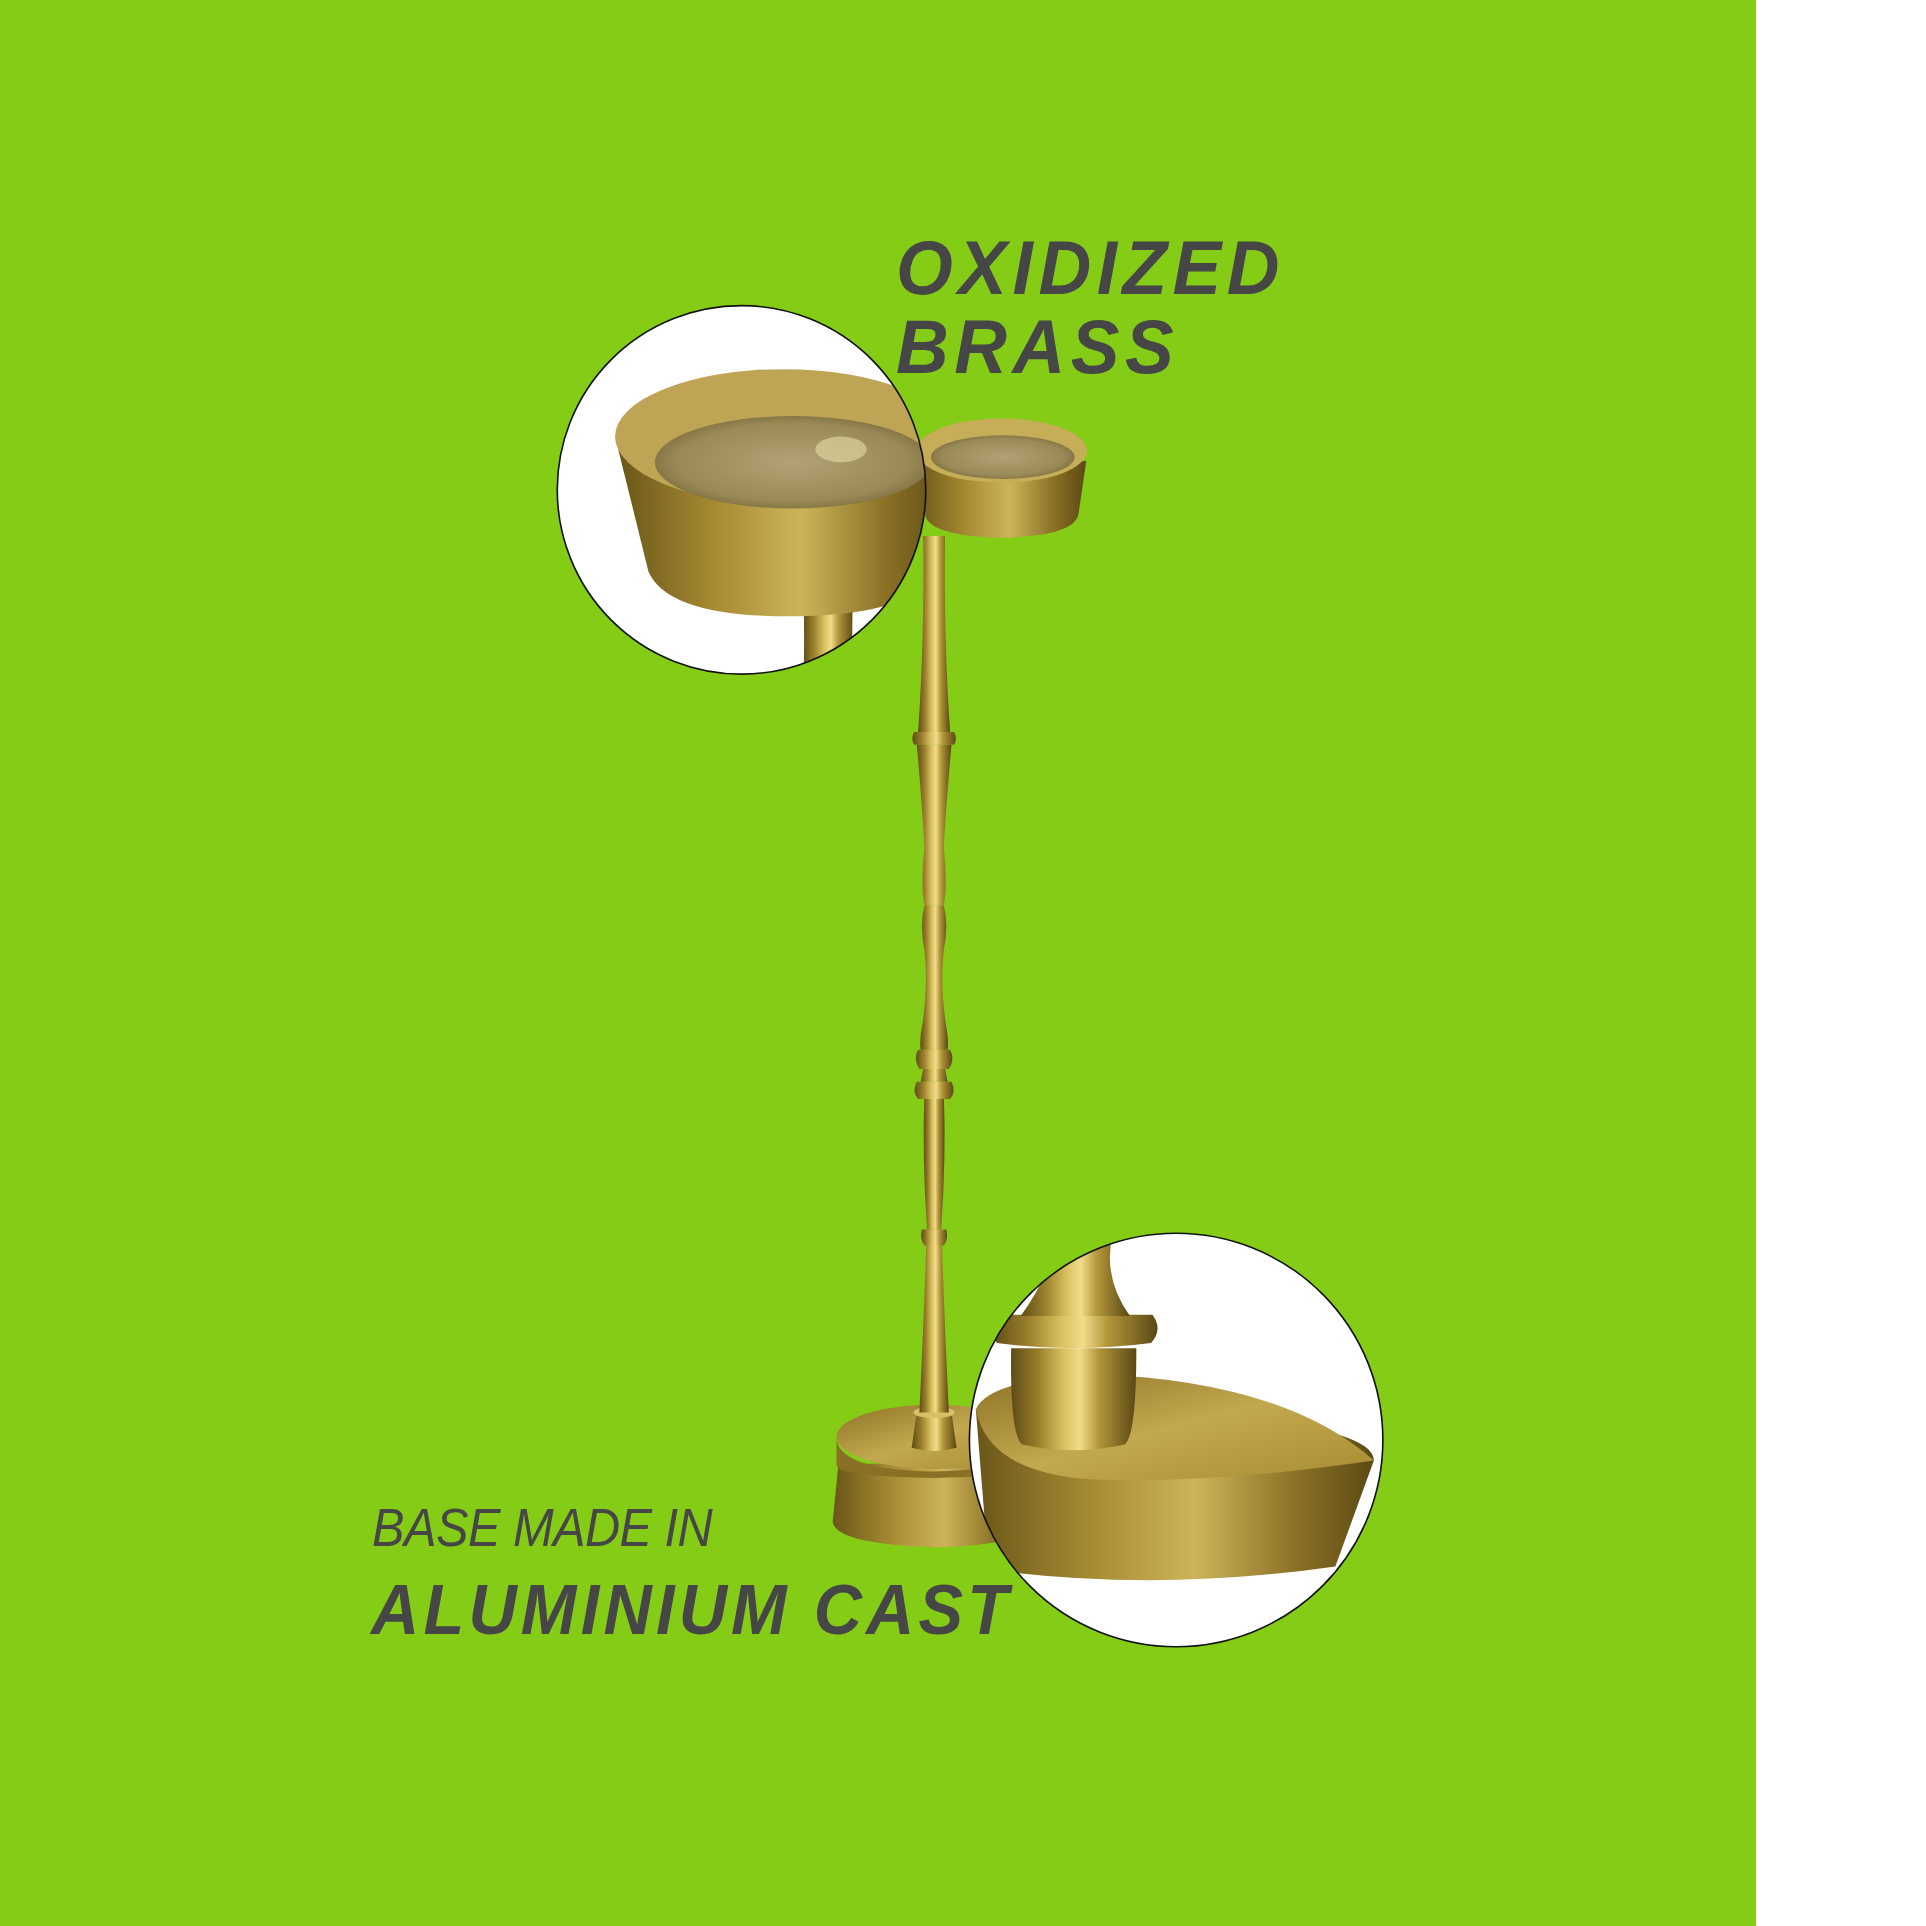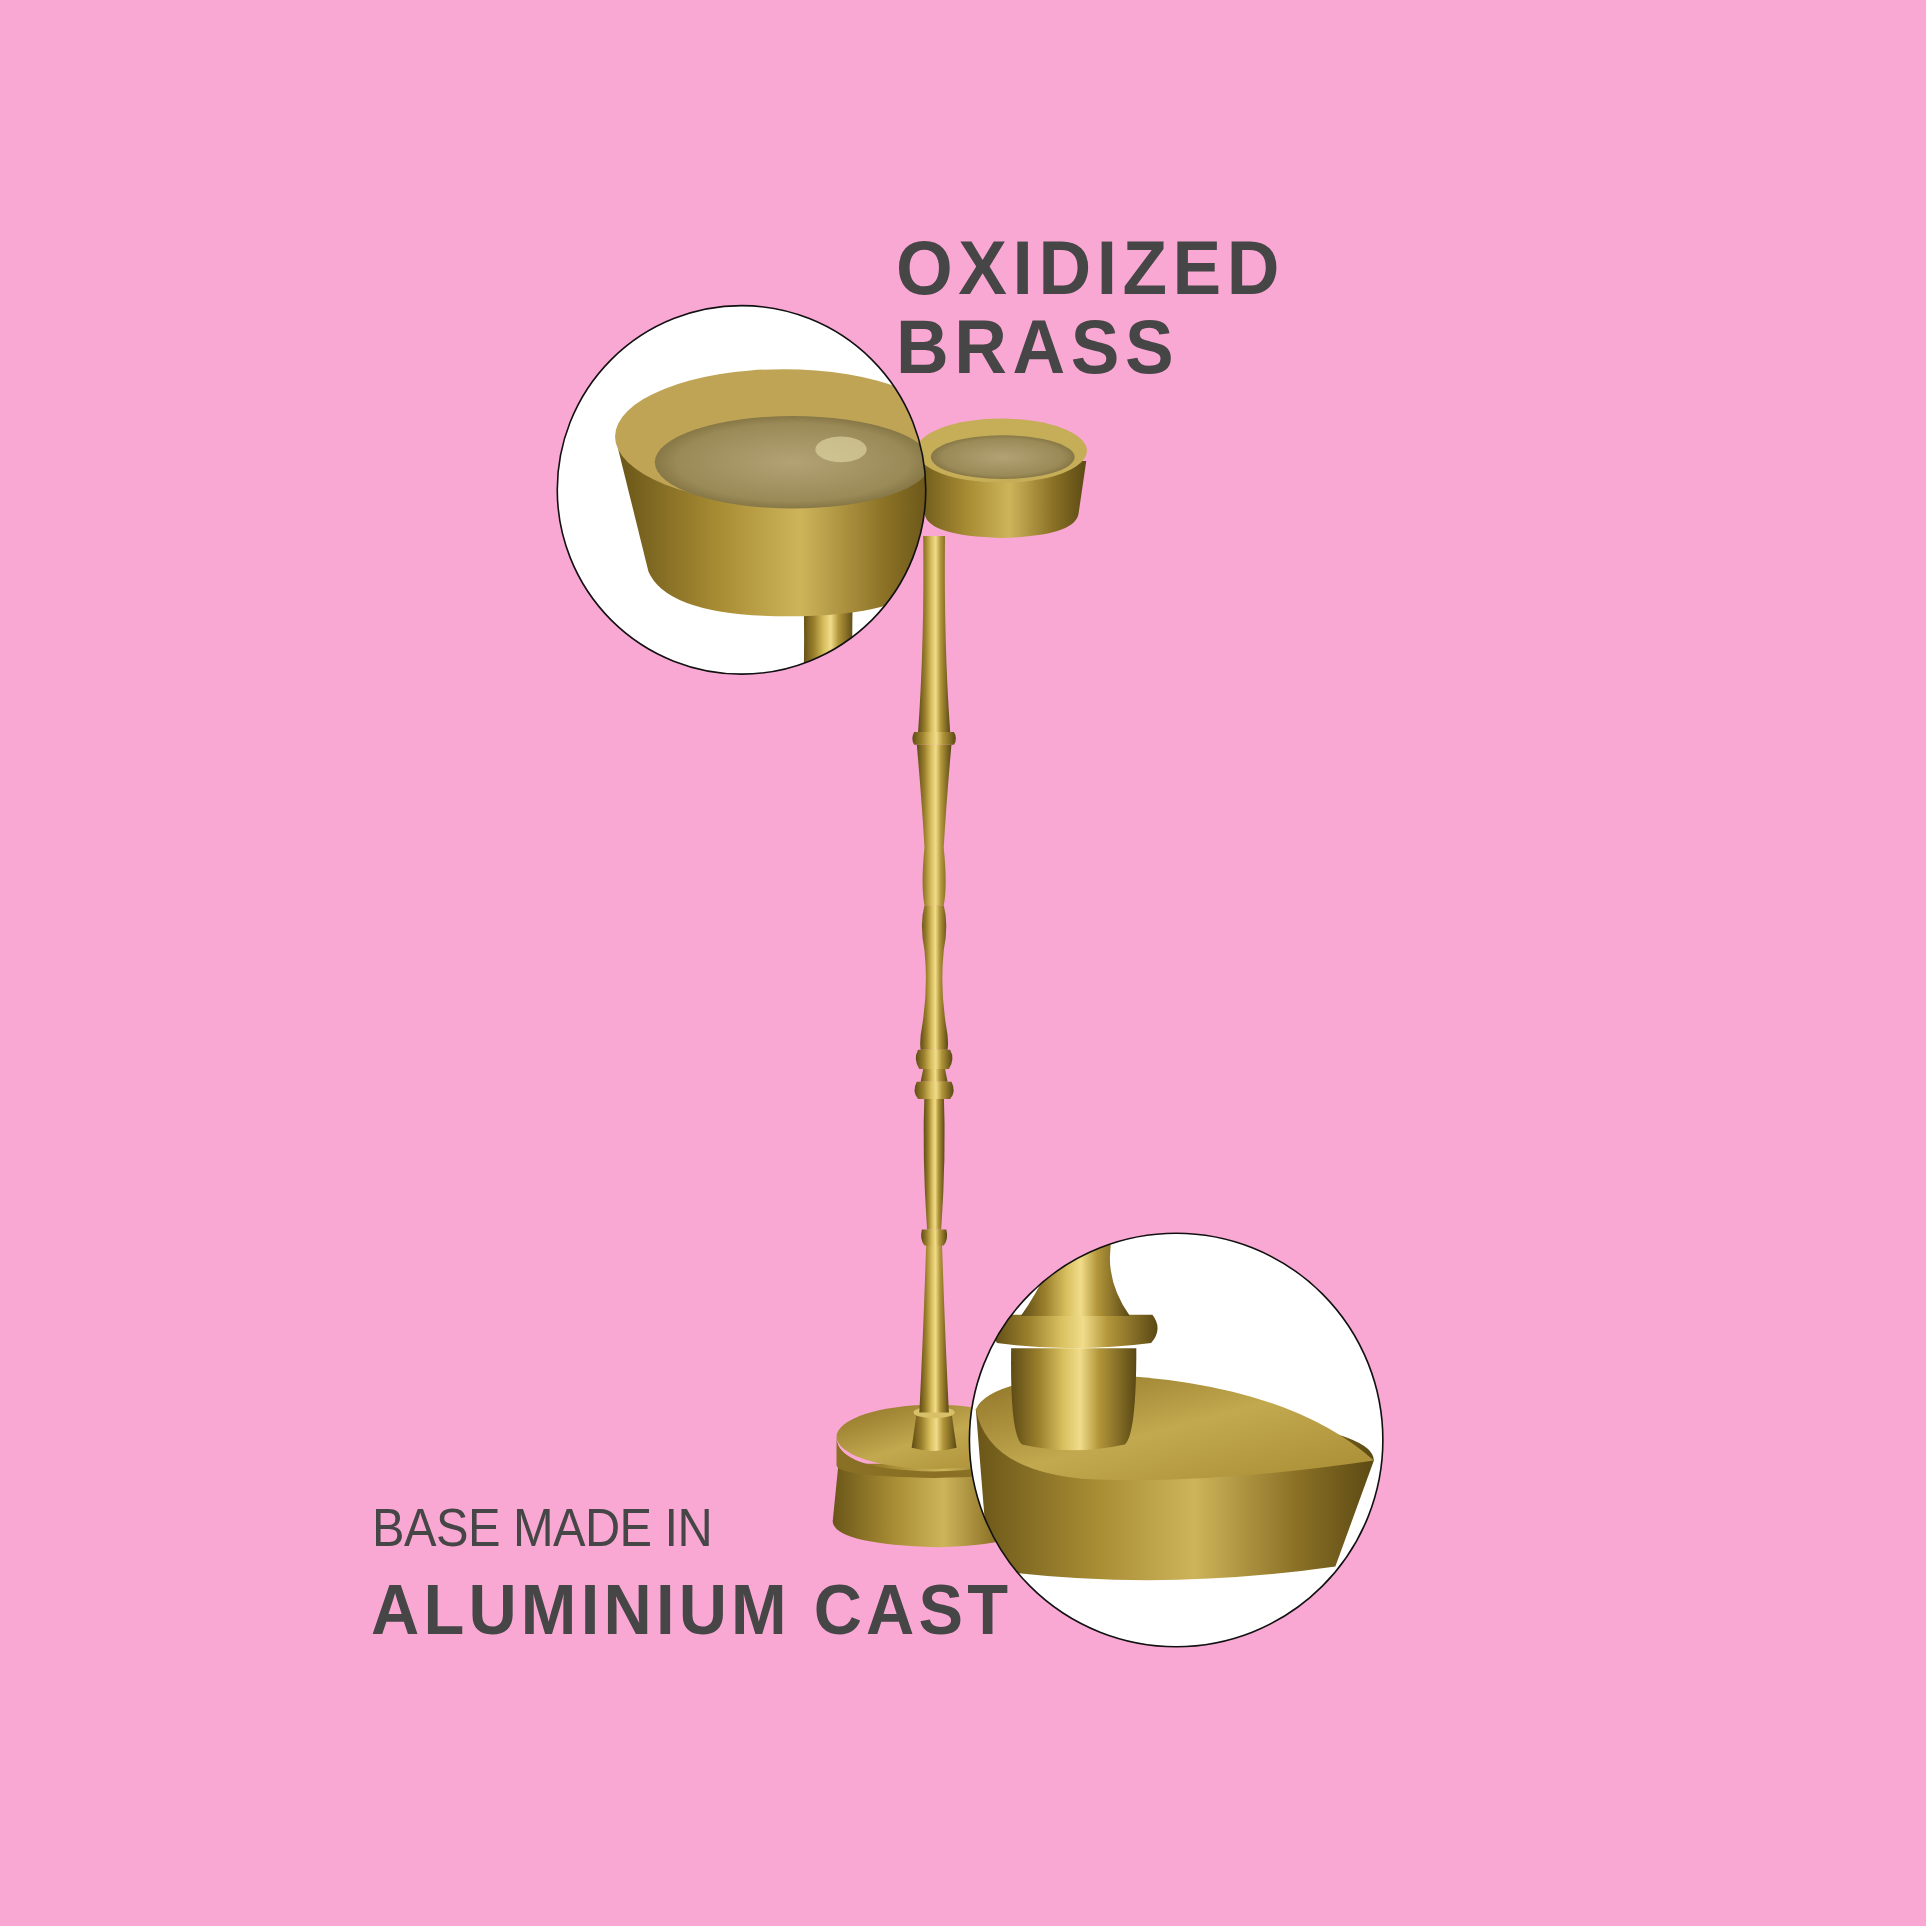--- a/index.html
+++ b/index.html
@@ -1,16 +1,16 @@
 <!DOCTYPE html>
 <html style="font-size:10.3px"><head>
   <meta charset="utf-8">
   <style>
     html, body { margin: 0; padding: 0; background: #ffffff; }
-    .canvas { position: relative; width: 1926px; height: 1926px; background: #f9a8d4; overflow: hidden; }
+    .canvas { position: relative; width: 1756px; height: 1926px; background: #84cc16; overflow: hidden; font-style: italic; }
     .label { position: absolute; font-family: "Liberation Sans", "DejaVu Sans", sans-serif; color: #464646; white-space: nowrap; }
     .l-oxidized { left: 896px; top: 230px; font-size: 76px; font-weight: 700; letter-spacing: 5.8px; line-height: 1; transform: scaleX(0.96); transform-origin: left top; }
     .l-brass    { left: 896px; top: 309px; font-size: 76px; font-weight: 700; letter-spacing: 5.8px; line-height: 1; transform: scaleX(0.96); transform-origin: left top; }
     .l-base     { left: 372px; top: 1501px; font-size: 53px; font-weight: 400; letter-spacing: -0.6px; line-height: 1; transform: scaleX(0.92); transform-origin: left top; }
     .l-alum     { left: 371px; top: 1574px; font-size: 71px; font-weight: 700; letter-spacing: 4.5px; line-height: 1; transform: scaleX(0.94); transform-origin: left top; }
     svg.product { position: absolute; left: 0; top: 0; }
   </style>
 </head>
 <body>
 

